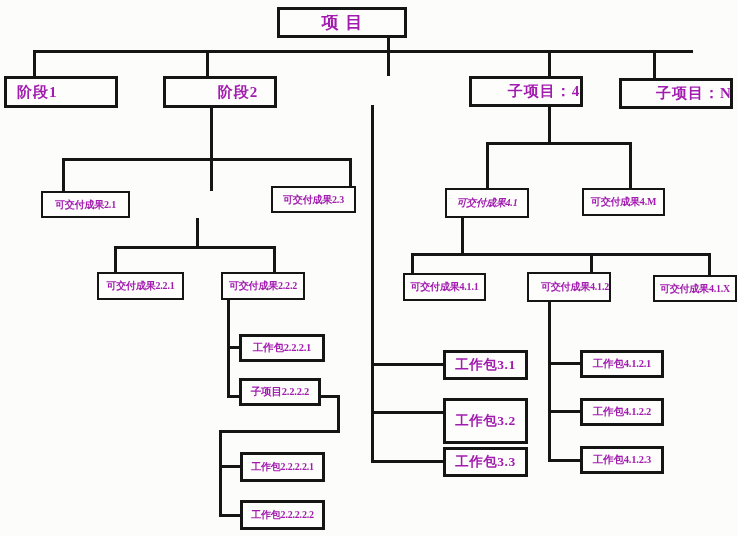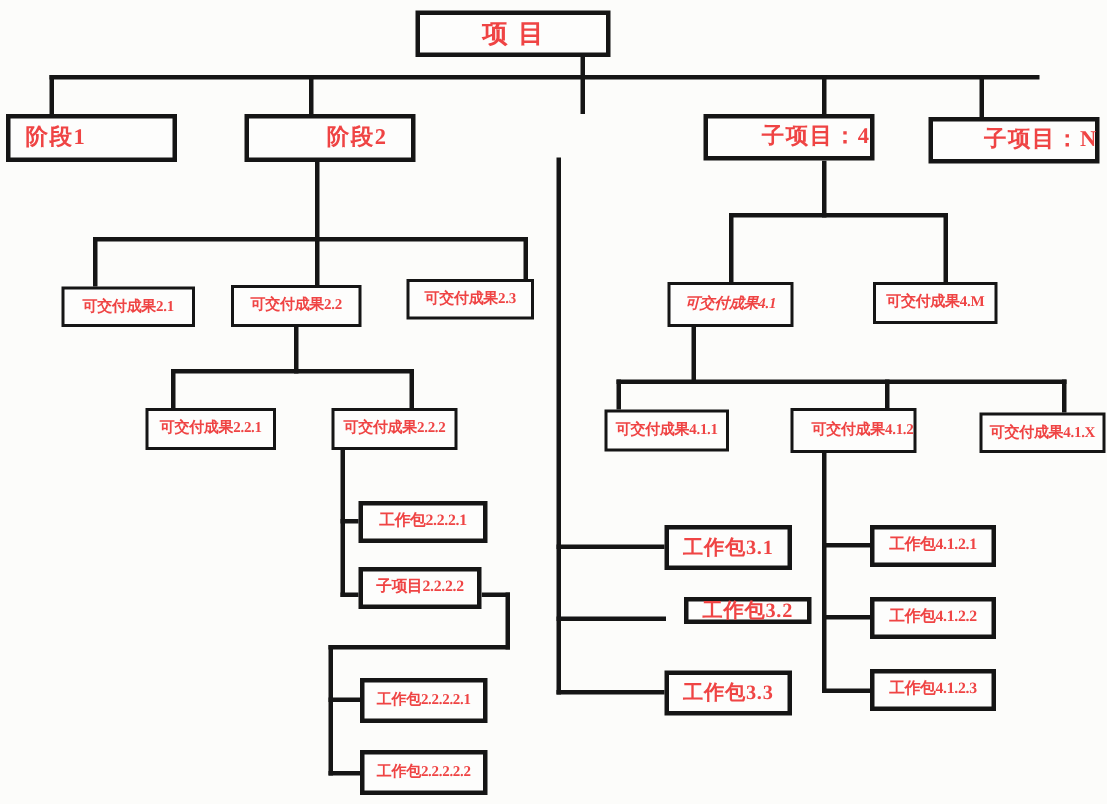--- a/index.html
+++ b/index.html
@@ -1,20 +1,20 @@
 <!DOCTYPE html>
 <html><head>
 <meta charset="utf-8">
 <style>
   html,body{margin:0;padding:0;background:#ffffff;}
   .canvas{
     position:relative;width:738px;height:536px;overflow:hidden;
     background:#fcfcfa;
     font-family:"Liberation Serif","DejaVu Serif",serif;
-    color:#ef4444;
+    color:#a21caf;
   }
   .ln{position:absolute;background:#151515;}
   .ln.h{height:3px;}
   .ln.v{width:3px;}
   .node{
     position:absolute;box-sizing:border-box;
     border:3px solid #151515;background:#fdfdfc;
     display:flex;align-items:center;justify-content:center;
     font-weight:700;white-space:nowrap;line-height:1;
   }
@@ -93,23 +93,20 @@
   <div class="node f-lg" style="left:469px;top:76px;width:114px;height:31px;">
     <span>子项目：4</span>
   </div>
   <div class="node f-lg" style="left:619px;top:78px;width:114px;height:31px;">
     <span>子项目：N</span>
   </div>
 
   <div class="node f-sm thin" style="left:41px;top:191px;width:89px;height:27px;">
     <span>可交付成果2.1</span>
   </div>
-  <div class="node f-sm thin" style="left:154px;top:190px;width:87px;height:28px;">
-    <span>可交付成果2.2</span>
-  </div>
   <div class="node f-sm thin" style="left:271px;top:186px;width:85px;height:27px;">
     <span>可交付成果2.3</span>
   </div>
 
   <div class="node f-sm thin" style="left:97px;top:272px;width:87px;height:28px;">
     <span>可交付成果2.2.1</span>
   </div>
   <div class="node f-sm thin" style="left:221px;top:272px;width:84px;height:28px;">
     <span>可交付成果2.2.2</span>
   </div>
@@ -123,21 +120,21 @@
   <div class="node f-sm" style="left:240px;top:452px;width:85px;height:30px;">
     <span>工作包2.2.2.2.1</span>
   </div>
   <div class="node f-sm" style="left:240px;top:500px;width:85px;height:30px;">
     <span>工作包2.2.2.2.2</span>
   </div>
 
   <div class="node f-wp" style="left:443px;top:350px;width:85px;height:30px;">
     <span>工作包3.1</span>
   </div>
-  <div class="node f-wp" style="left:456px;top:398px;width:85px;height:18px;text-align:center;">
+  <div class="node f-wp" style="left:443px;top:398px;width:85px;height:46px;text-align:center;">
     <span>工作包3.2</span>
   </div>
   <div class="node f-wp" style="left:443px;top:447px;width:85px;height:30px;">
     <span>工作包3.3</span>
   </div>
 
   <div class="node f-sm thin" style="left:445px;top:188px;width:84px;height:30px;font-style:italic;">
     <span>可交付成果4.1</span>
   </div>
   <div class="node f-sm thin" style="left:582px;top:188px;width:83px;height:28px;">

